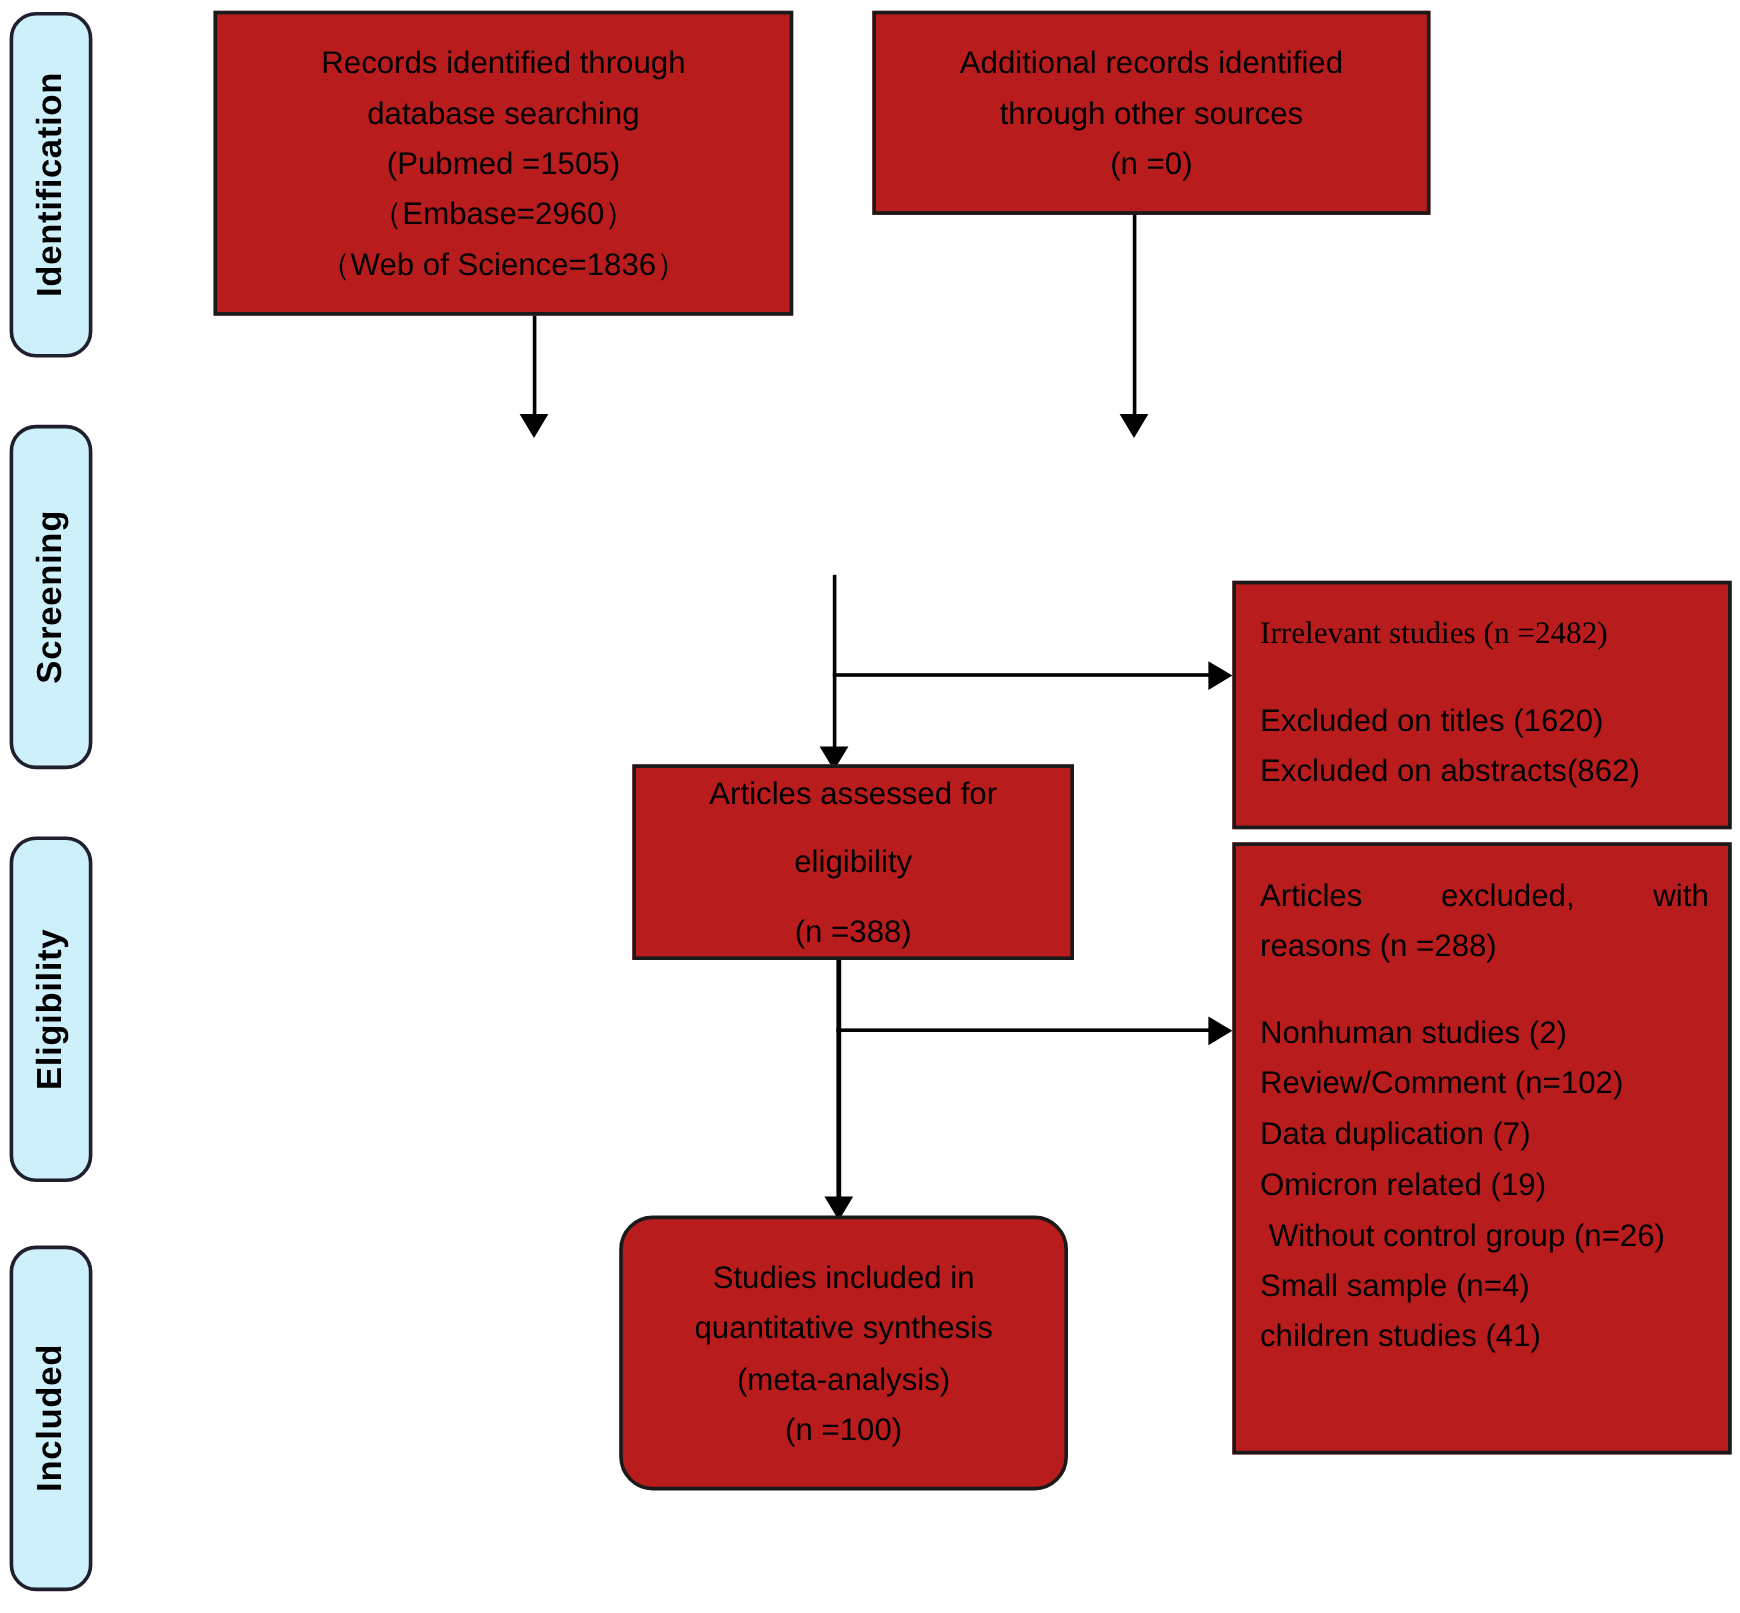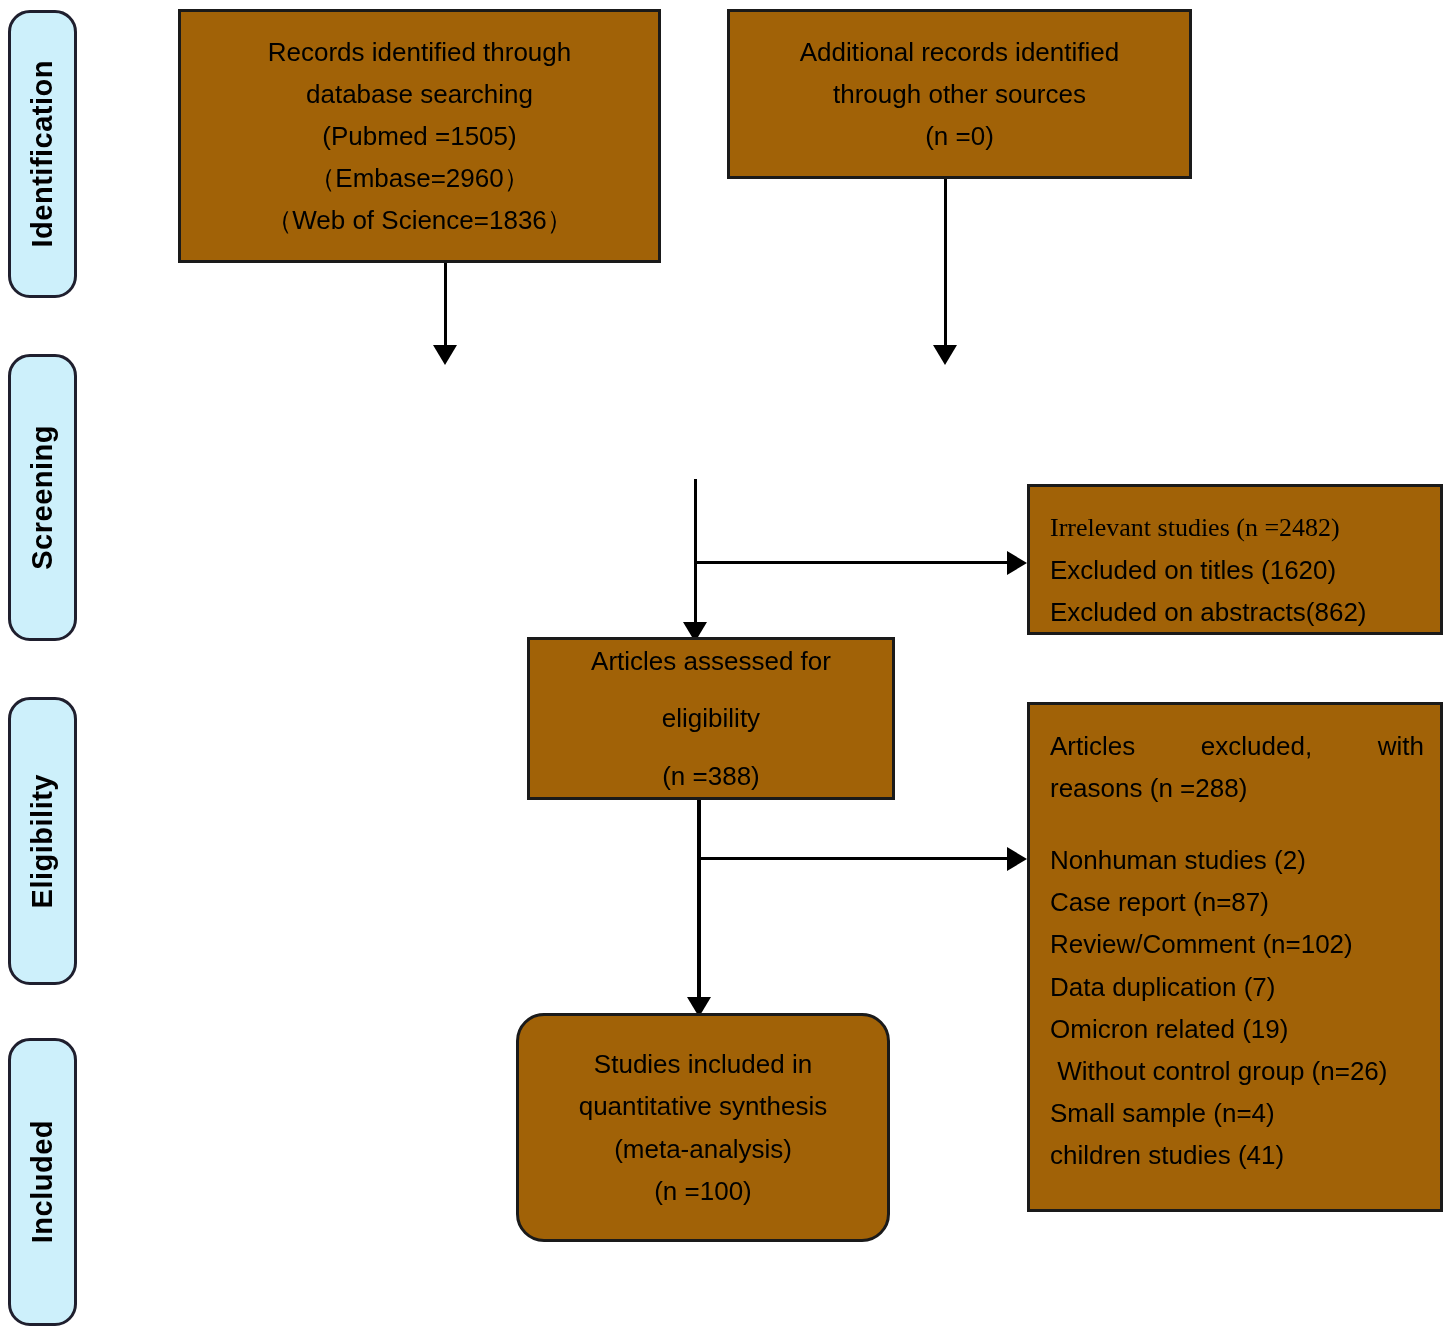--- a/index.html
+++ b/index.html
@@ -37,21 +37,21 @@
     font-size: 29px;
     letter-spacing: 0.5px;
     color: #000000;
     white-space: nowrap;
     font-family: "Liberation Sans", sans-serif;
   }
 
   
   .flow-box {
     position: absolute;
-    background: #a16207;
+    background: #b91c1c;
     border: 3px solid #1a1a1a;
     box-sizing: border-box;
     display: flex;
     flex-direction: column;
     justify-content: center;
   }
   .flow-box .box-line {
     font-size: 26px;
     line-height: 1.62;
     color: #000000;
@@ -145,21 +145,21 @@
 
   <div class="vline" style="left:944px; top:179px; height:174px;"></div>
   <div class="arrow-down" style="left:933px; top:345px;"></div>
 
 
   <div class="vline" style="left:694px; top:479px; height:150px;"></div>
   <div class="arrow-down" style="left:683px; top:622px;"></div>
   <div class="hline" style="left:694px; top:561px; width:315px;"></div>
   <div class="arrow-right" style="left:1007px; top:551px;"></div>
 
-  <div class="flow-box left-aligned" style="left:1027px; top:484px; width:416px; height:151px;">
+  <div class="flow-box left-aligned" style="left:1027px; top:484px; width:416px; height:207px;">
     <div class="box-line serif-line">Irrelevant studies (n =2482)</div>
     <div class="spacer-line"></div>
     <div class="box-line">Excluded on titles (1620)</div>
     <div class="box-line">Excluded on abstracts(862)</div>
   </div>
 
   <div class="flow-box centered" style="left:527px; top:637px; width:368px; height:163px;gap:15px;">
     <div class="box-line">Articles assessed for</div>
     <div class="box-line">eligibility</div>
     <div class="box-line">(n =388)</div>
@@ -168,21 +168,20 @@
   <div class="vline" style="left:697px; top:800px; width:4px; height:205px;"></div>
   <div class="arrow-down" style="left:687px; top:997px;"></div>
   <div class="hline" style="left:697px; top:857px; width:312px;"></div>
   <div class="arrow-right" style="left:1007px; top:847px;"></div>
 
   <div class="flow-box left-aligned" style="left:1027px; top:702px; width:416px; height:510px;">
     <div class="box-line justify-line">Articles excluded, with</div>
     <div class="box-line">reasons (n =288)</div>
     <div class="spacer-line"></div>
     <div class="box-line">Nonhuman studies (2)</div>
-    <div class="box-line">Case report (n=87)</div>
     <div class="box-line">Review/Comment (n=102)</div>
     <div class="box-line">Data duplication (7)</div>
     <div class="box-line">Omicron related (19)</div>
     <div class="box-line"> Without control group (n=26)</div>
     <div class="box-line">Small sample (n=4)</div>
     <div class="box-line">children studies (41)</div>
   </div>
 
   <div class="flow-box centered" style="left:516px; top:1013px; width:374px; height:229px;border-radius:28px;">
     <div class="box-line">Studies included in</div>

